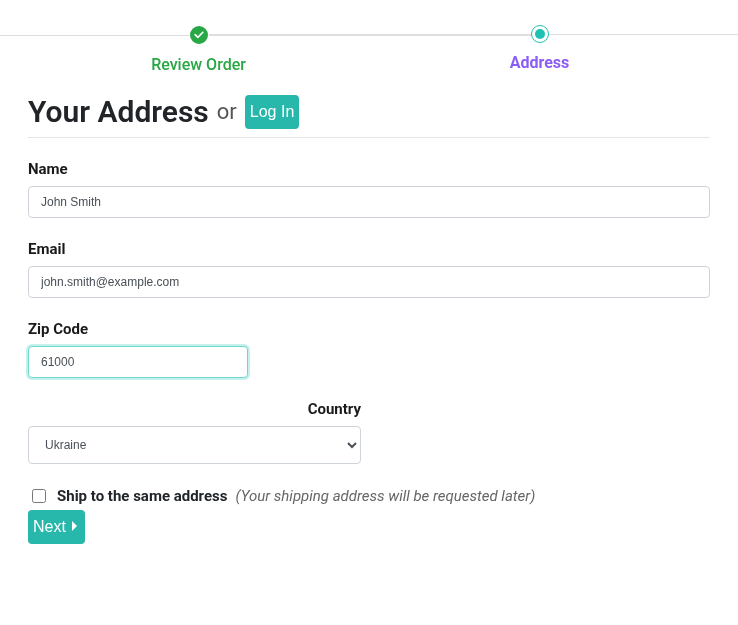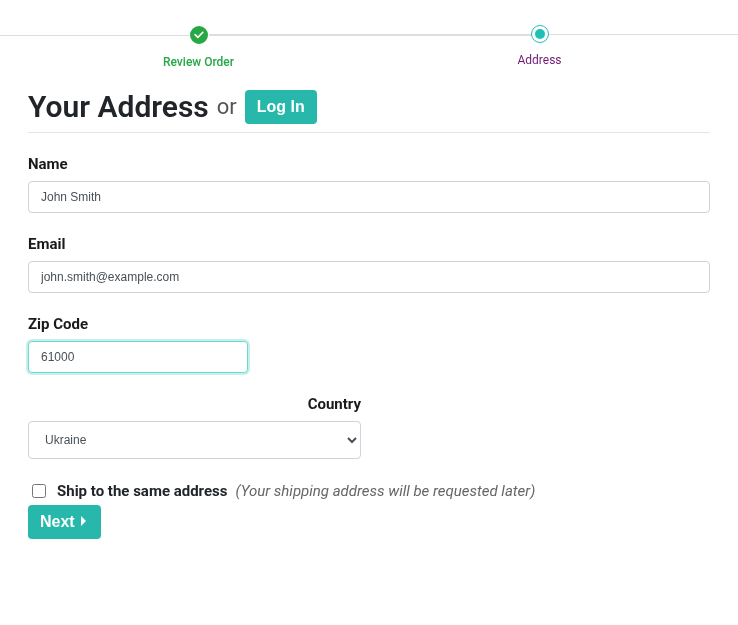--- a/index.html
+++ b/index.html
@@ -60,25 +60,25 @@
     padding: 2px;
   }
   .step-icon.active .dot {
     width: 10px;
     height: 10px;
     border-radius: 50%;
     background: #20c1b5;
   }
   .step-label {
     margin-top: 10px;
-    font-size: 12px;
+    font-size: 16px;
     font-weight: 500;
   }
   .step-label.done { color: #28a745; }
-  .step-label.active { color: #701a75; font-weight: 400; }
+  .step-label.active { color: #8b5cf6; font-weight: 700; }
 
   .heading-row {
     display: flex;
     align-items: center;
     gap: 8px;
     padding-bottom: 8px;
     border-bottom: 1px solid #e5e5e5;
     margin-bottom: 22px;
   }
   .page-title {
@@ -91,24 +91,23 @@
     font-weight: 400;
     color: #555;
   }
   .btn {
     display: inline-flex;
     align-items: center;
     gap: 4px;
     border: none;
     border-radius: 4px;
     font-size: 16px;
-    padding: 8px 12px;
+    padding: 8px 5px;
     cursor: pointer;
     color: #fff;
-    font-weight: bold;
   }
   .btn-teal { background: #28b8ab; }
   .btn-gray { background: #8a7a86; }
 
   .form-row {
     display: flex;
     gap: 16px;
     margin-bottom: 22px;
   }
   .form-group {

